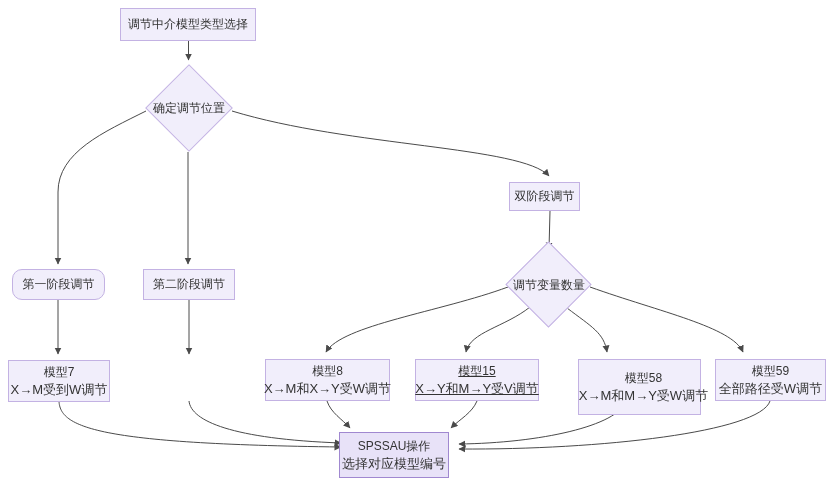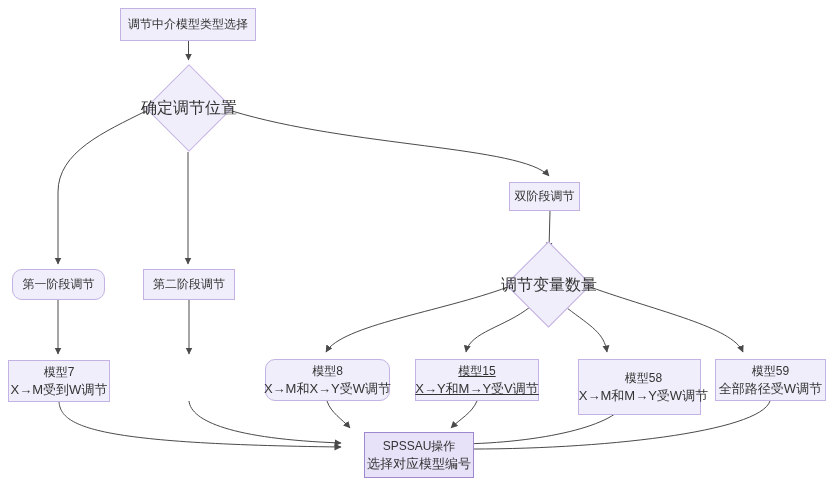--- a/index.html
+++ b/index.html
@@ -49,40 +49,40 @@
     position: absolute;
     box-sizing: border-box;
     background: var(--node-fill, #f1eefb);
     border: 1px solid var(--node-border, #c3b2e3);
     transform: rotate(45deg);
   }
   .diamond-label {
     position: absolute;
     width: 120px;
     text-align: center;
-    font-size: 16px;
+    font-size: 12px;
     line-height: 16px;
     white-space: nowrap;
   }
   
   #node-start    { left: 120px; top: 8px;   width: 136px; height: 33px; }
   #dshape-pos    { left: 158px; top: 77px;  width: 62px;  height: 62px; }
   #dlabel-pos    { left: 129px; top: 100px; }
   #node-stage1   { left: 12px;  top: 269px; width: 93px;  height: 31px; border-radius: 10px; }
   #node-stage2   { left: 143px; top: 269px; width: 92px;  height: 31px; }
   #node-dual     { left: 509px; top: 182px; width: 71px;  height: 29px; }
   #dshape-count  { left: 518px; top: 254px; width: 61px;  height: 61px; }
   #dlabel-count  { left: 489px; top: 277px; }
   #node-model7   { left: 8px;   top: 360px; width: 102px; height: 42px; }
   #node-model14  { left: 138px; top: 359px; width: 102px; height: 42px; }
-  #node-model8   { left: 265px; top: 359px; width: 125px; height: 42px; border-radius: 10px; }
+  #node-model8   { left: 265px; top: 359px; width: 125px; height: 42px; }
   #node-model15  { left: 415px; top: 359px; width: 124px; height: 42px; text-decoration: underline; }
   #node-model58  { left: 578px; top: 359px; width: 123px; height: 56px; padding-left: 8px; }
   #node-model59  { left: 715px; top: 359px; width: 111px; height: 42px; }
-  #node-spssau   { left: 364px; top: 432px; width: 110px; height: 46px; }
+  #node-spssau   { left: 339px; top: 432px; width: 110px; height: 46px; }
 </style>
 </head>
 <body>
 
 <div class="canvas">
 
   <svg class="edges" viewBox="0 0 831 482" xmlns="http://www.w3.org/2000/svg">
     <defs>
       <marker id="arrow" markerWidth="8" markerHeight="8" refX="6.5" refY="3.5" orient="auto" markerUnits="userSpaceOnUse">
         <path class="arrowhead" d="M0,0 L7,3.5 L0,7 z"></path>

